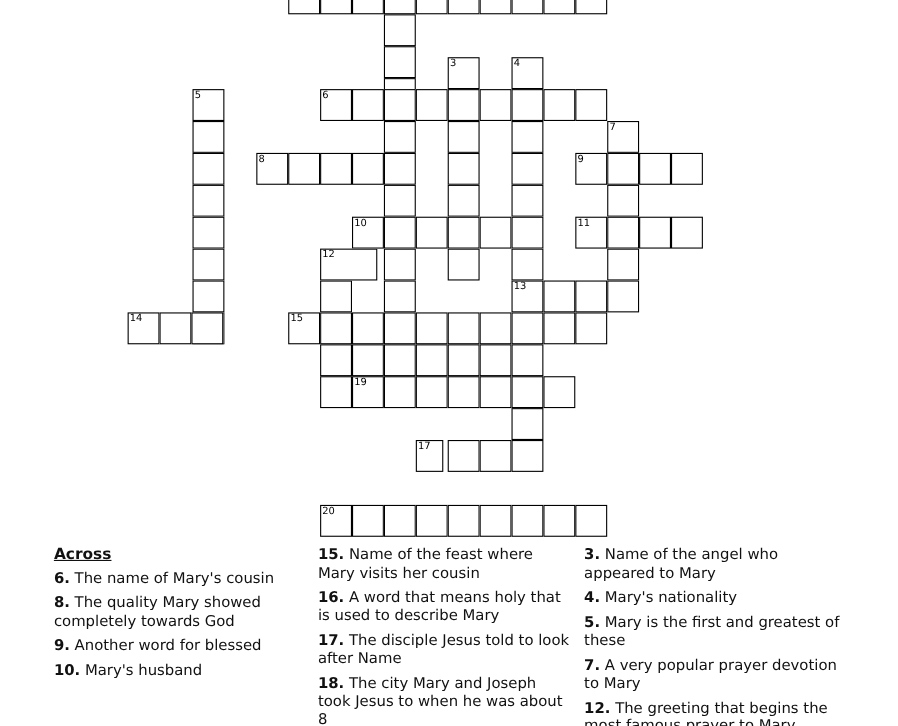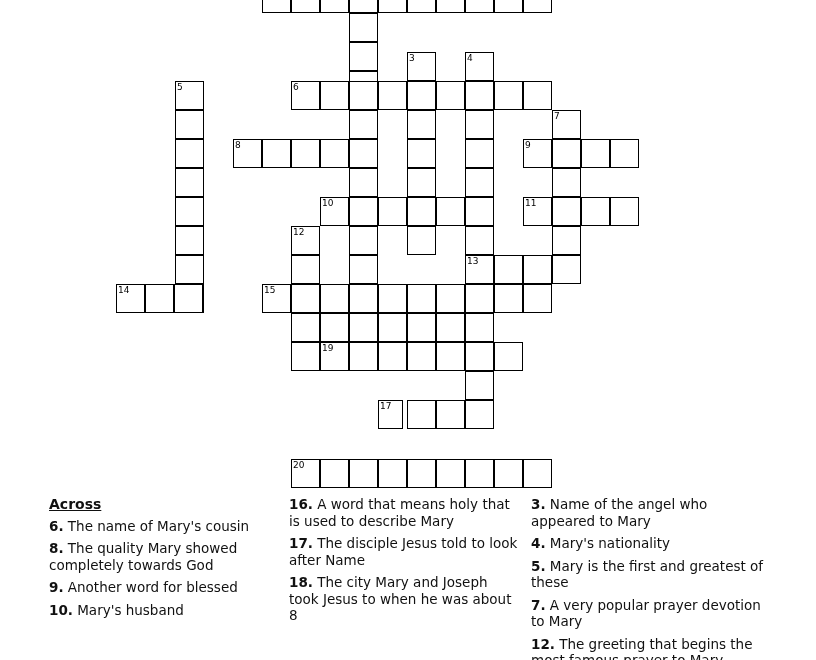--- a/index.html
+++ b/index.html
@@ -155,21 +155,21 @@
     <div class="cell" style="left: 320px; top: 197px; width: 29px; height: 29px;">
       <span class="num">10</span>
     </div>
     <div class="cell" style="left: 378px; top: 197px; width: 29px; height: 29px;"></div>
     <div class="cell" style="left: 436px; top: 197px; width: 29px; height: 29px;"></div>
     <div class="cell" style="left: 523px; top: 197px; width: 29px; height: 29px;">
       <span class="num">11</span>
     </div>
     <div class="cell" style="left: 581px; top: 197px; width: 29px; height: 29px;"></div>
     <div class="cell" style="left: 610px; top: 197px; width: 29px; height: 29px;"></div>
-    <div class="cell" style="left: 291px; top: 226px; width: 29px; height: 29px;">
+    <div class="cell" style="left: 291px; top: 226px; width: 52px; height: 29px;">
       <span class="num">12</span>
     </div>
     <div class="cell" style="left: 291px; top: 255px; width: 29px; height: 29px;"></div>
     <div class="cell" style="left: 291px; top: 284px; width: 29px; height: 29px;"></div>
     <div class="cell" style="left: 291px; top: 313px; width: 29px; height: 29px;"></div>
     <div class="cell" style="left: 291px; top: 342px; width: 29px; height: 29px;"></div>
     <div class="cell" style="left: 494px; top: 255px; width: 29px; height: 29px;"></div>
     <div class="cell" style="left: 523px; top: 255px; width: 29px; height: 29px;"></div>
     <div class="cell" style="left: 116px; top: 284px; width: 29px; height: 29px;">
       <span class="num">14</span>
@@ -223,20 +223,21 @@
   <div class="clue-col" id="col-1">
     <div class="section-head">Across</div>
     <div class="clue"><span class="n">6.</span><span> The name of Mary's cousin</span></div>
     <div class="clue"><span class="n">8.</span><span> The quality Mary showed completely towards God</span></div>
     <div class="clue"><span class="n">9.</span><span> Another word for blessed</span></div>
     <div class="clue"><span class="n">10.</span><span> Mary's husband</span></div>
 
   </div>
 
   <div class="clue-col" id="col-2">
+    <div class="clue"><span class="n">15.</span><span> Name of the feast where Mary visits her cousin</span></div>
     <div class="clue"><span class="n">16.</span><span> A word that means holy that is used to describe Mary</span></div>
     <div class="clue"><span class="n">17.</span><span> The disciple Jesus told to look after Name</span></div>
     <div class="clue"><span class="n">18.</span><span> The city Mary and Joseph took Jesus to when he was about 8</span></div>
   </div>
 
   <div class="clue-col" id="col-3">
     <div class="clue"><span class="n">3.</span><span> Name of the angel who appeared to Mary</span></div>
     <div class="clue"><span class="n">4.</span><span> Mary's nationality</span></div>
     <div class="clue"><span class="n">5.</span><span> Mary is the first and greatest of these</span></div>
     <div class="clue"><span class="n">7.</span><span> A very popular prayer devotion to Mary</span></div>

